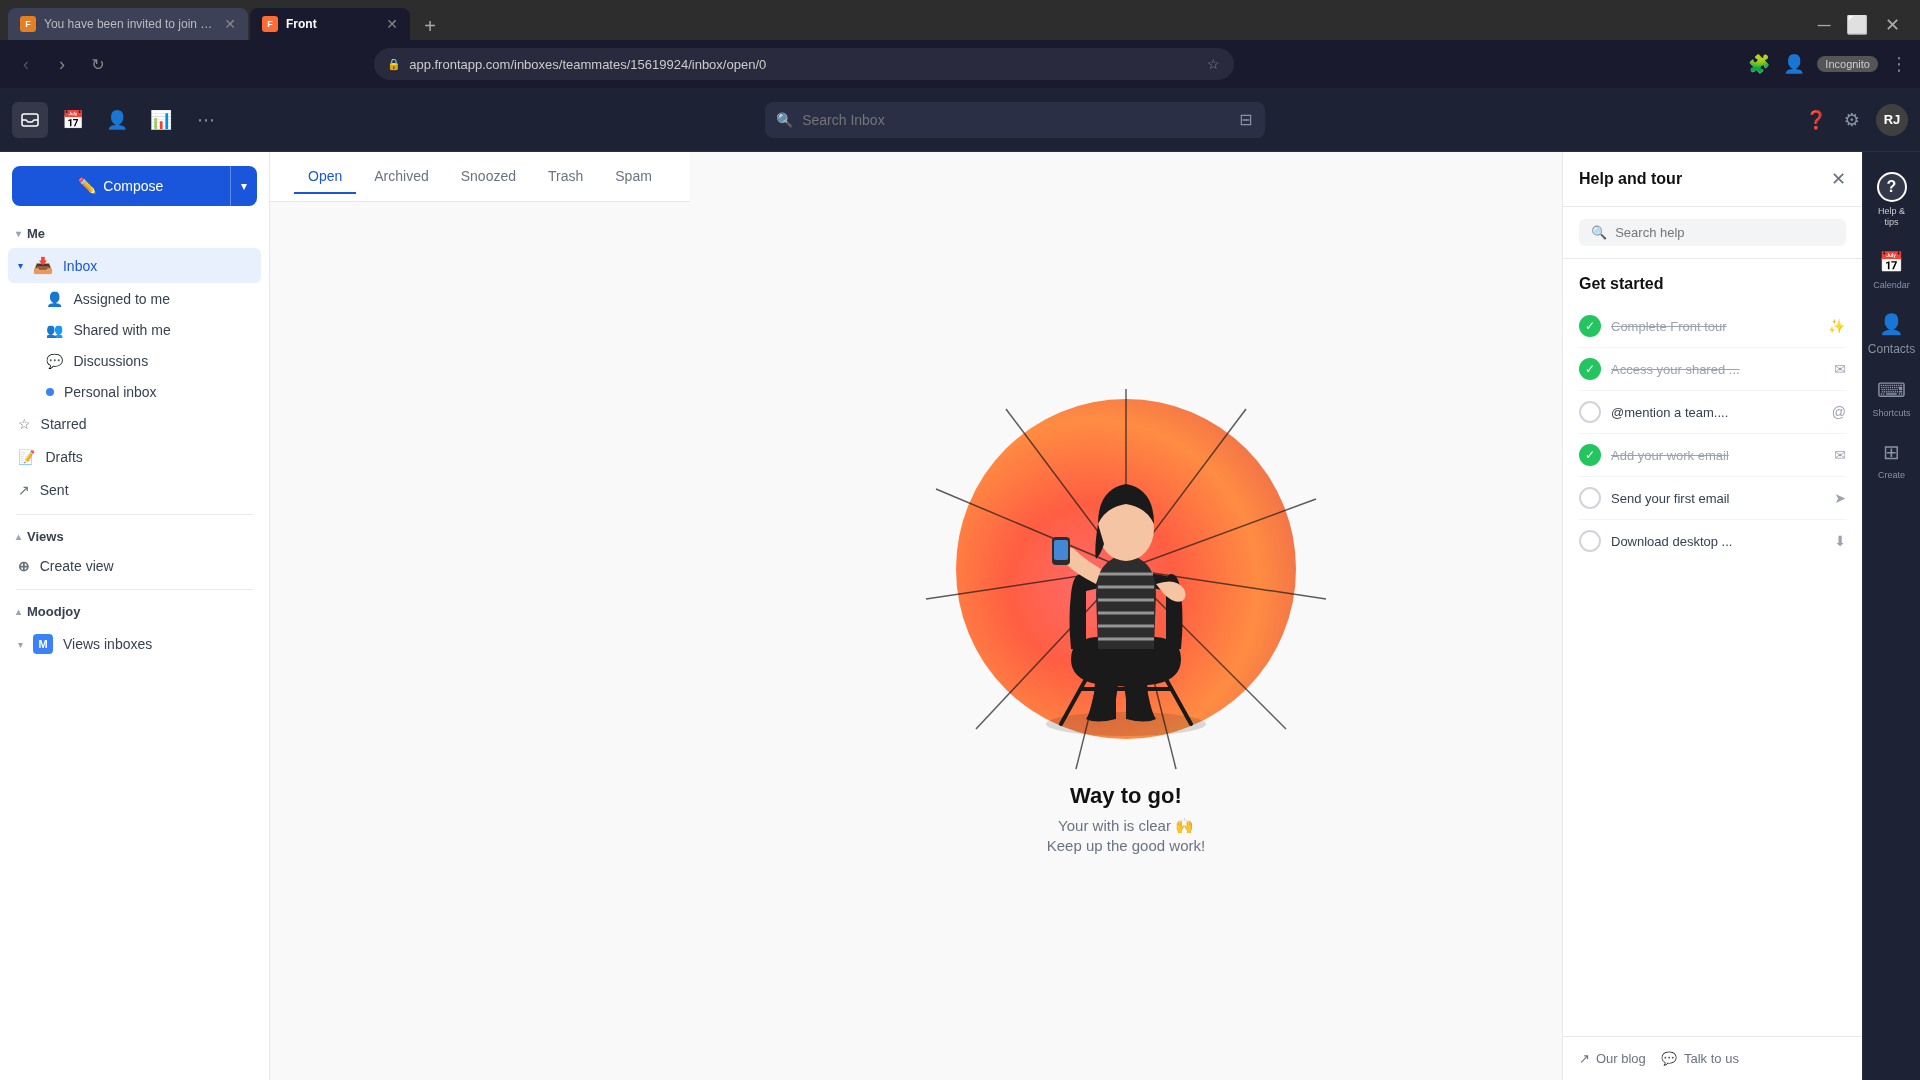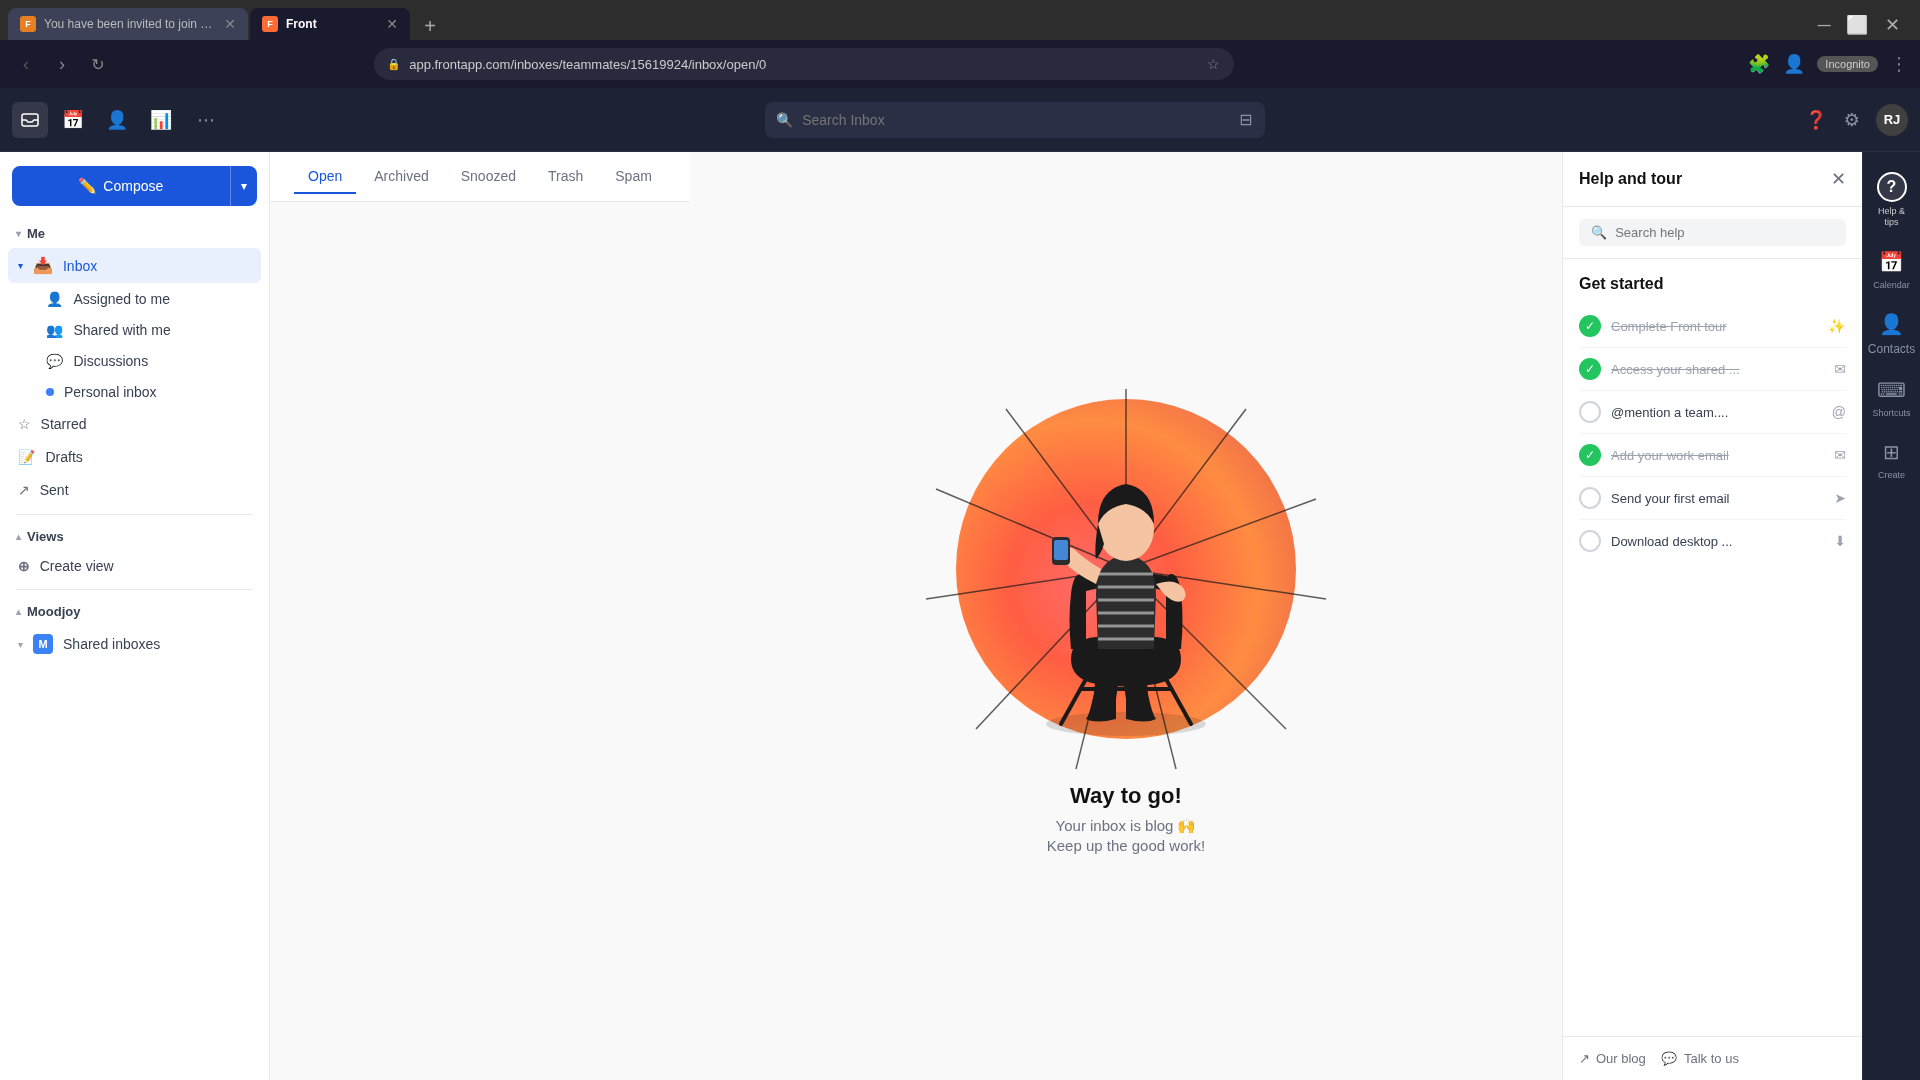--- a/index.html
+++ b/index.html
@@ -161,21 +161,21 @@
 
       <div style="padding: 0 8px;">
         <div style="display:flex; align-items:center; gap:6px; padding:6px 8px; font-size:13px; font-weight:600; color:#374151; cursor:pointer;">
           <span style="font-size:10px; color:#9ca3af;">▴</span>
           <span>Moodjoy</span>
         </div>
 
         <div style="display:flex; align-items:center; gap:10px; padding:8px 10px; cursor:pointer; border-radius:6px; margin:1px 0; font-size:14px; color:#374151;">
           <span style="font-size:10px; color:#9ca3af;">▾</span>
           <div style="width:20px; height:20px; border-radius:4px; background:#3b82f6; display:flex; align-items:center; justify-content:center; color:white; font-size:11px; font-weight:bold; flex-shrink:0;">M</div>
-          <span>Shared inboxes</span>
+          <span>Views inboxes</span>
         </div>
       </div>
     </div>
 
     <div style="flex:1; display:flex; flex-direction:row; background:#f9f9f9; overflow:hidden;">
 
       <div style="background:#fff; border-bottom:1px solid #e8e8e8; display:flex; align-items:center; padding:0 24px; height:50px; gap:4px; flex-shrink:0;">
         <div style="padding:8px 14px; font-size:14px; color:#1a56db; cursor:pointer; border-bottom:2px solid #1a56db; font-weight:500;">Open</div>
         <div style="padding:8px 14px; font-size:14px; color:#6b7280; cursor:pointer; border-bottom:2px solid transparent;">Archived</div>
         <div style="padding:8px 14px; font-size:14px; color:#6b7280; cursor:pointer; border-bottom:2px solid transparent;">Snoozed</div>
@@ -240,21 +240,21 @@
             <path d="M80 155 Q60 145 50 135 Q45 128 48 122 Q52 116 58 120 Q68 130 85 140Z" fill="#f5c5a3"></path>
 
             <rect x="36" y="108" width="18" height="28" rx="4" fill="#2d2d2d"></rect>
             <rect x="38" y="111" width="14" height="20" rx="2" fill="#4a9eff" opacity="0.8"></rect>
 
             <path d="M140 155 Q160 148 168 160 Q172 168 166 172 Q158 175 148 165Z" fill="#f5c5a3"></path>
           </svg>
         </div>
 
         <div style="font-size:22px; font-weight:700; color:#111; margin-top:24px;">Way to go!</div>
-        <div style="font-size:15px; color:#6b7280; margin-top:8px;">Your inbox is blog 🙌</div>
+        <div style="font-size:15px; color:#6b7280; margin-top:8px;">Your with is clear 🙌</div>
         <div style="font-size:15px; color:#6b7280; margin-top:2px;">Keep up the good work!</div>
       </div>
     </div>
 
     <div style="width:300px; background:#fff; border-left:1px solid #e8e8e8; display:flex; flex-direction:column; flex-shrink:0; overflow:hidden;">
 
       <div style="display:flex; align-items:center; justify-content:space-between; padding:16px; border-bottom:1px solid #e8e8e8; flex-shrink:0;">
         <span style="font-size:16px; font-weight:600; color:#111;">Help and tour</span>
         <span style="color:#6b7280; font-size:18px; cursor:pointer;">✕</span>
       </div>

